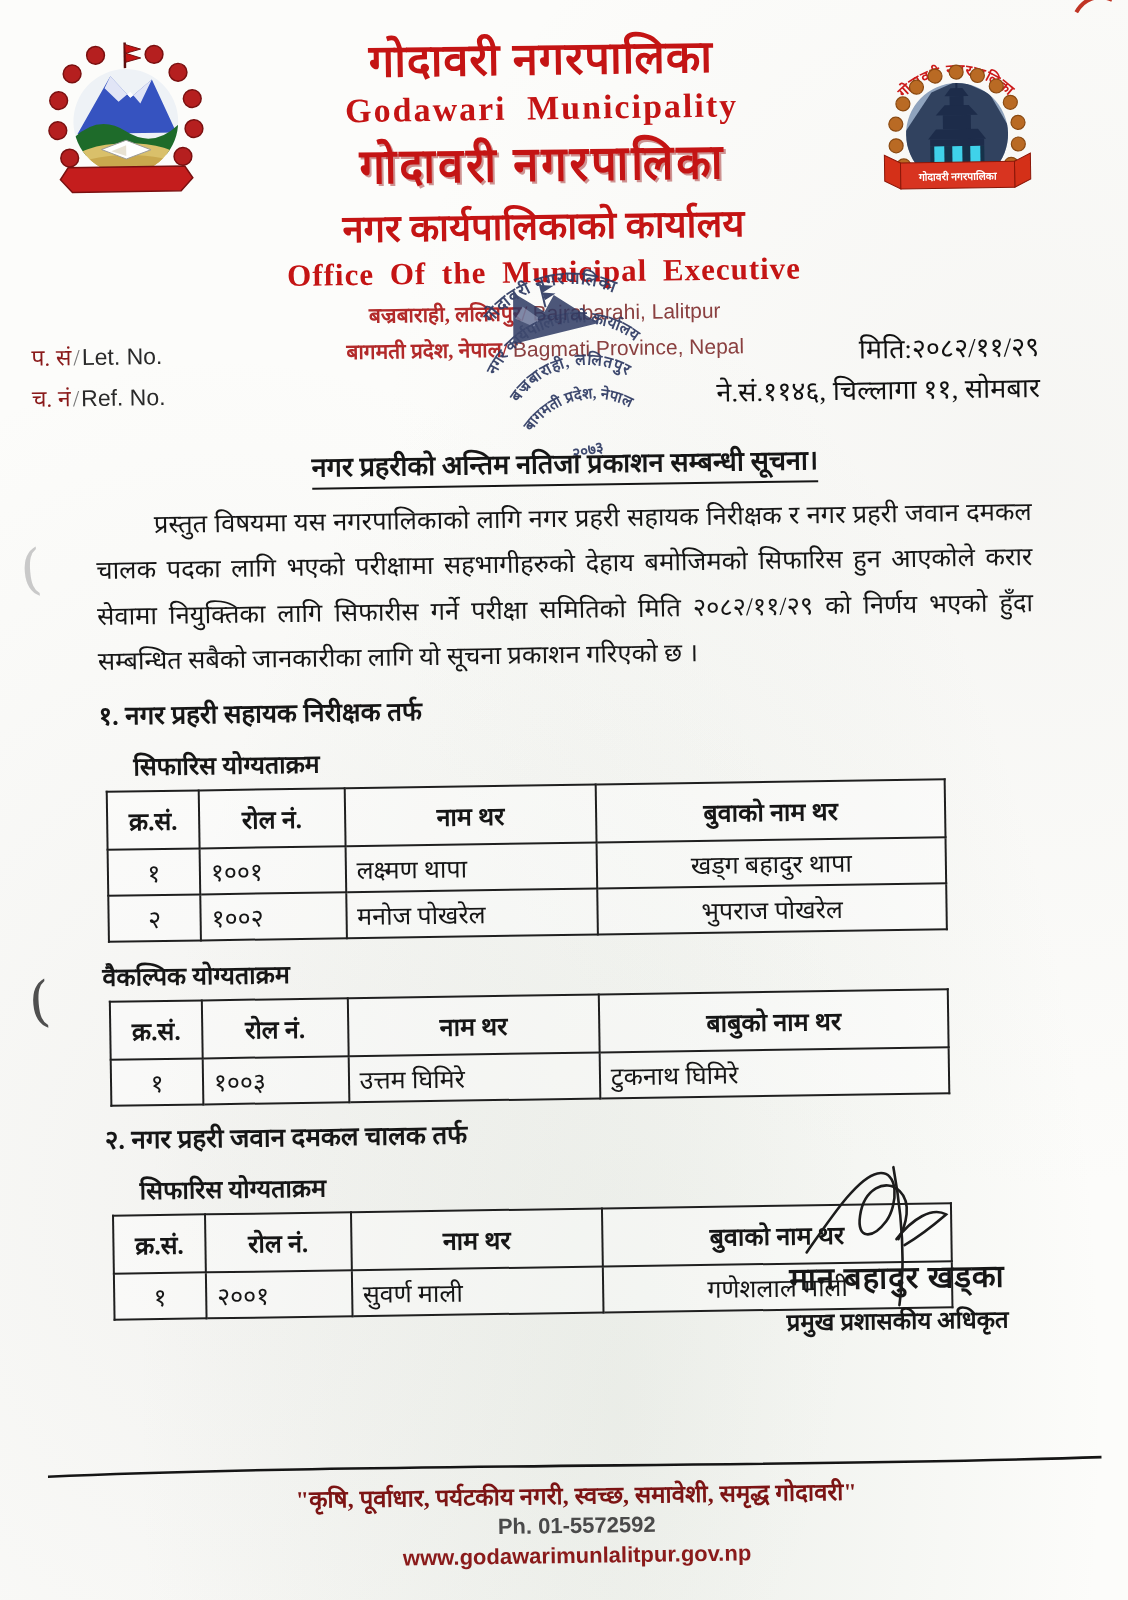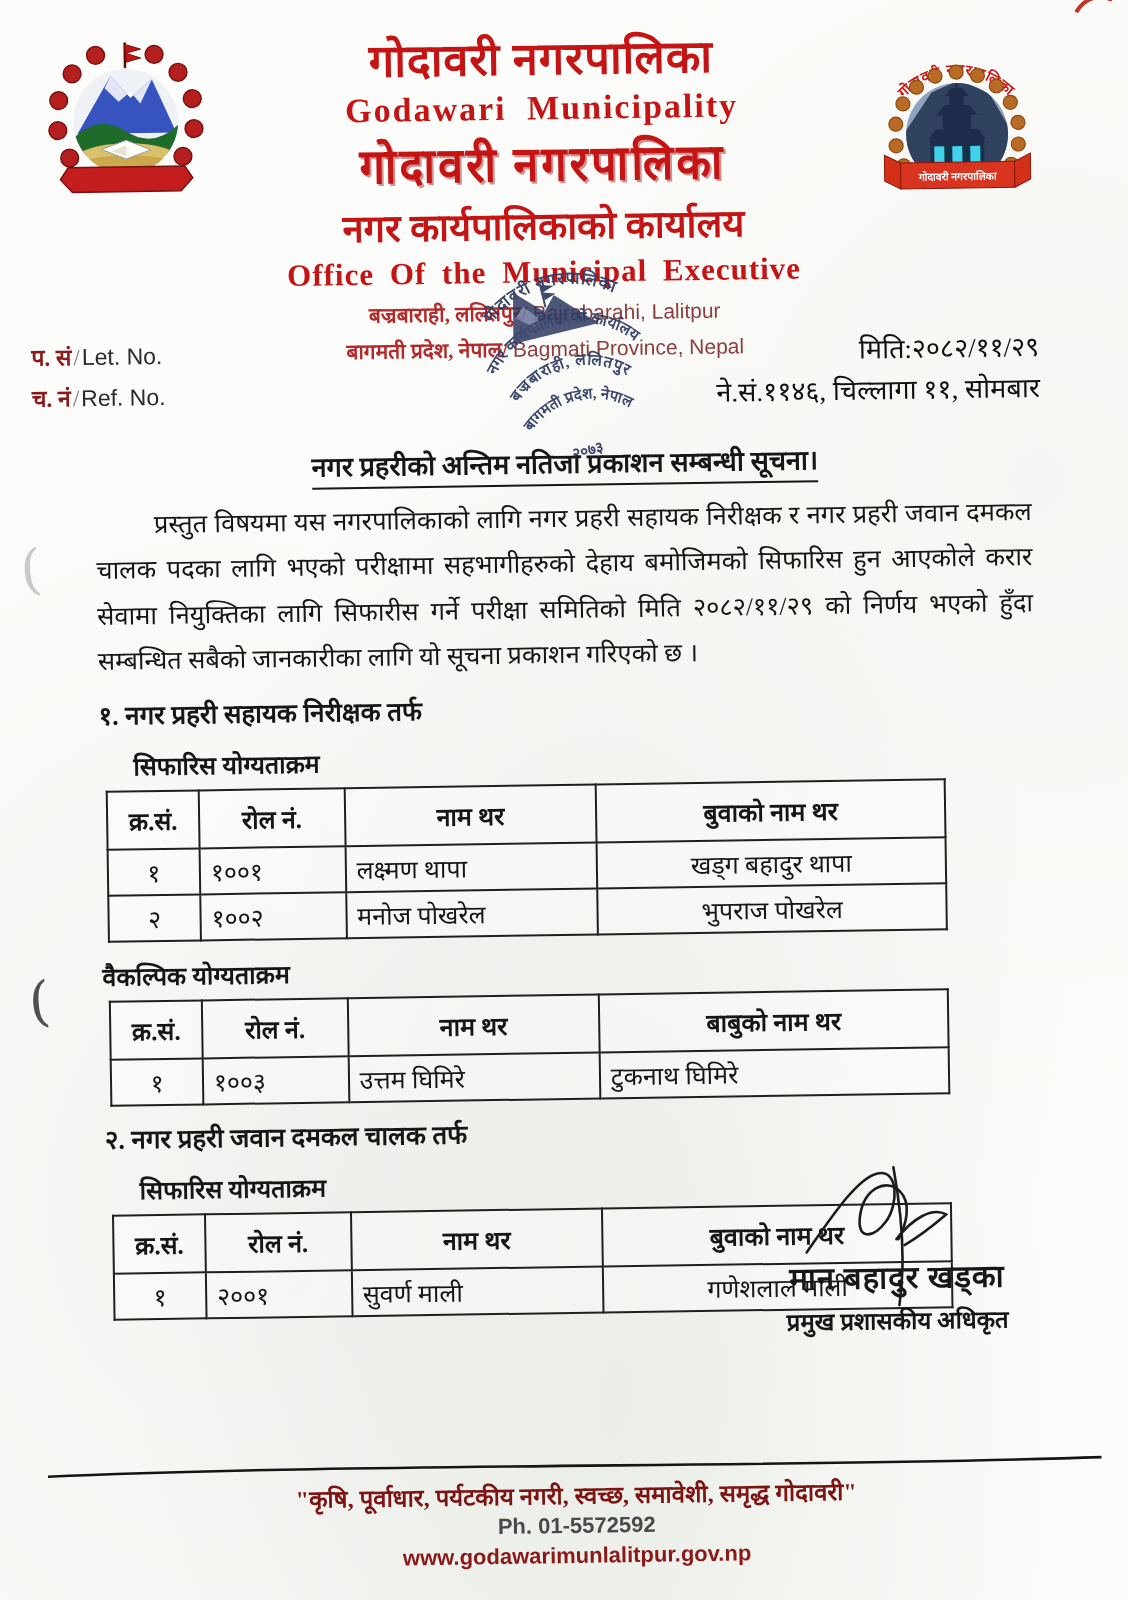--- a/index.html
+++ b/index.html
@@ -26,21 +26,21 @@
   .h-en-1   { font-size:34px; font-weight:bold; letter-spacing:2px; word-spacing:10px; margin-top:2px; }
   .h-newa   { font-size:45px; font-weight:900; letter-spacing:3px; margin-top:4px;
               transform:scaleY(1.08); text-shadow:2px 2px 0 rgba(150,20,20,.45); }
   .h-np-2   { font-size:38px; font-weight:bold; margin-top:6px; }
   .h-en-2   { font-size:31px; font-weight:bold; letter-spacing:1px; word-spacing:7px; margin-top:4px; }
   .h-addr   { font-size:21px; font-weight:bold; margin-top:8px; color:#b22a2a; }
   .h-addr .en { color:#8a4040; font-family:"Liberation Sans","DejaVu Sans",sans-serif; font-weight:normal; }
 
   
   .ref-block { position:absolute; left:36px; top:330px; font-size:23px; line-height:1.75; color:#1c1c1c; }
-  .ref-block .np { color:#8a1a1a; font-weight:bold; }
+  .ref-block .np { color:#8a1a1a; font-weight:normal; }
   .ref-block .en { font-family:"Liberation Sans","DejaVu Sans",sans-serif; color:#2a2a2a; }
   .slash { color:#777; padding:0 2px; }
 
   .date-block { position:absolute; right:84px; top:334px; text-align:right; font-size:27px; line-height:1.5; color:#111; }
 
   
   .seal { position:absolute; left:444px; top:268px; width:254px; height:196px; opacity:.92; }
 
   
   .main { position:absolute; left:98px; top:444px; width:940px; color:#161616; }

